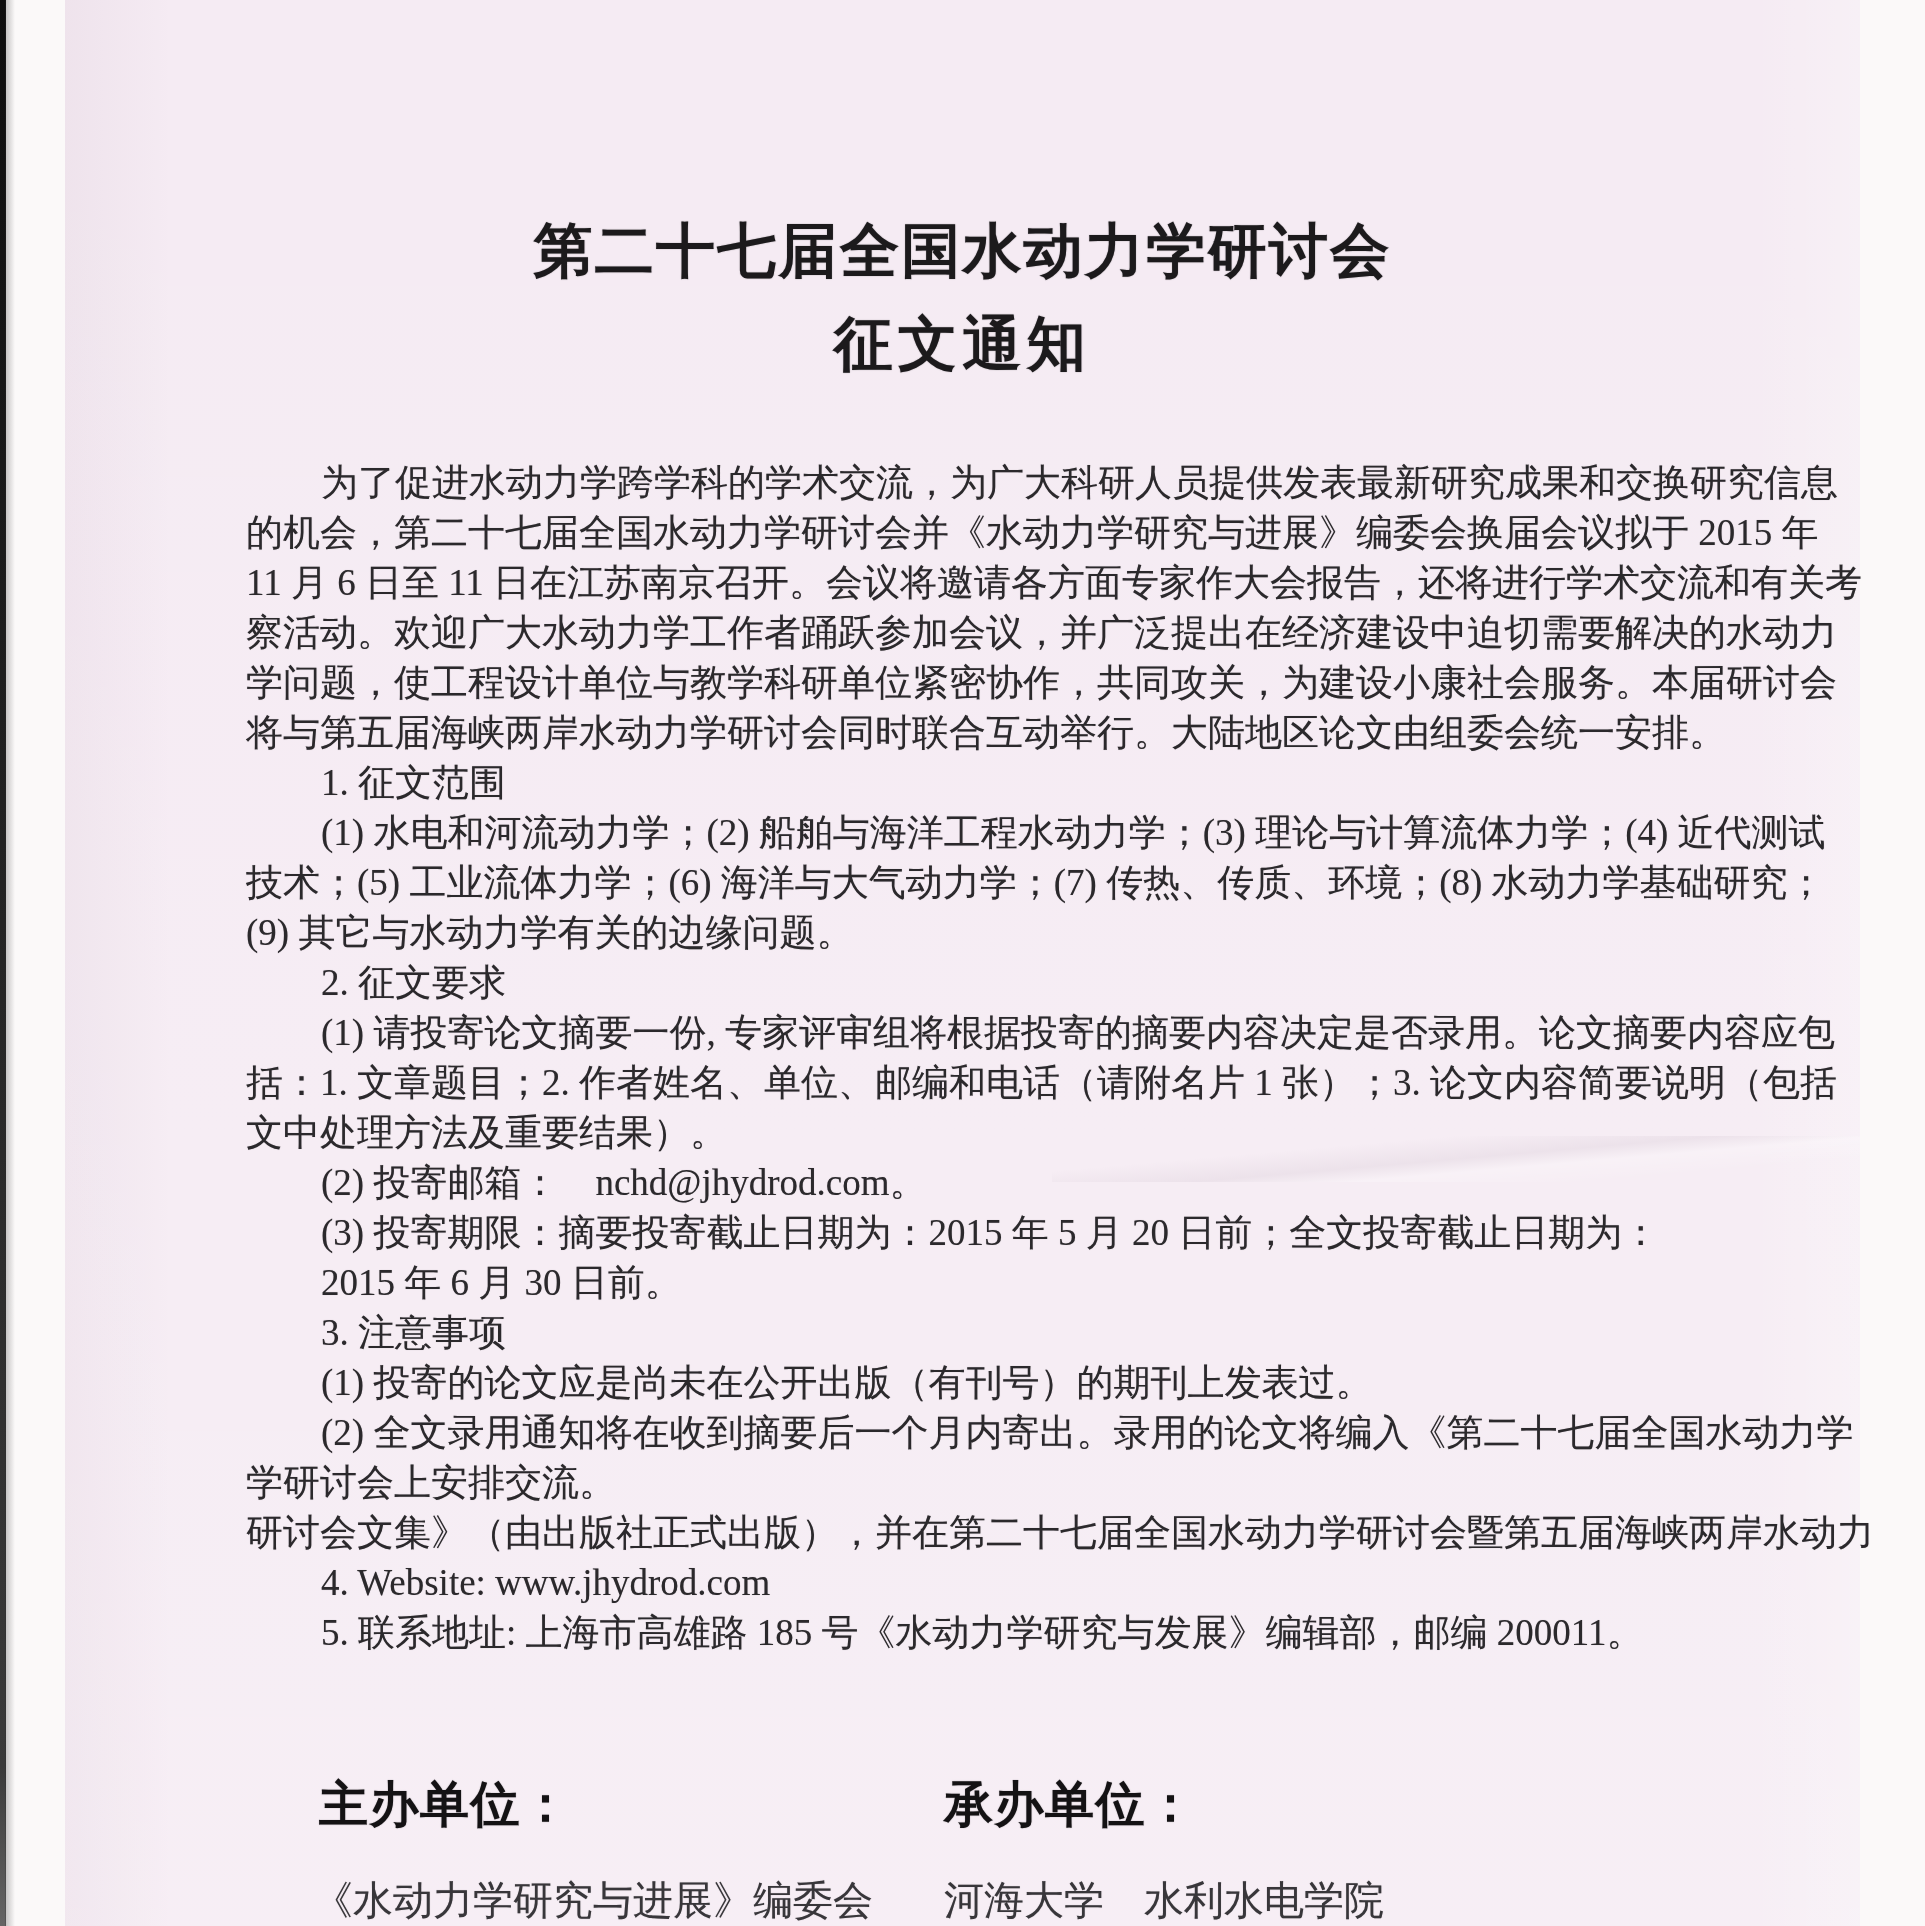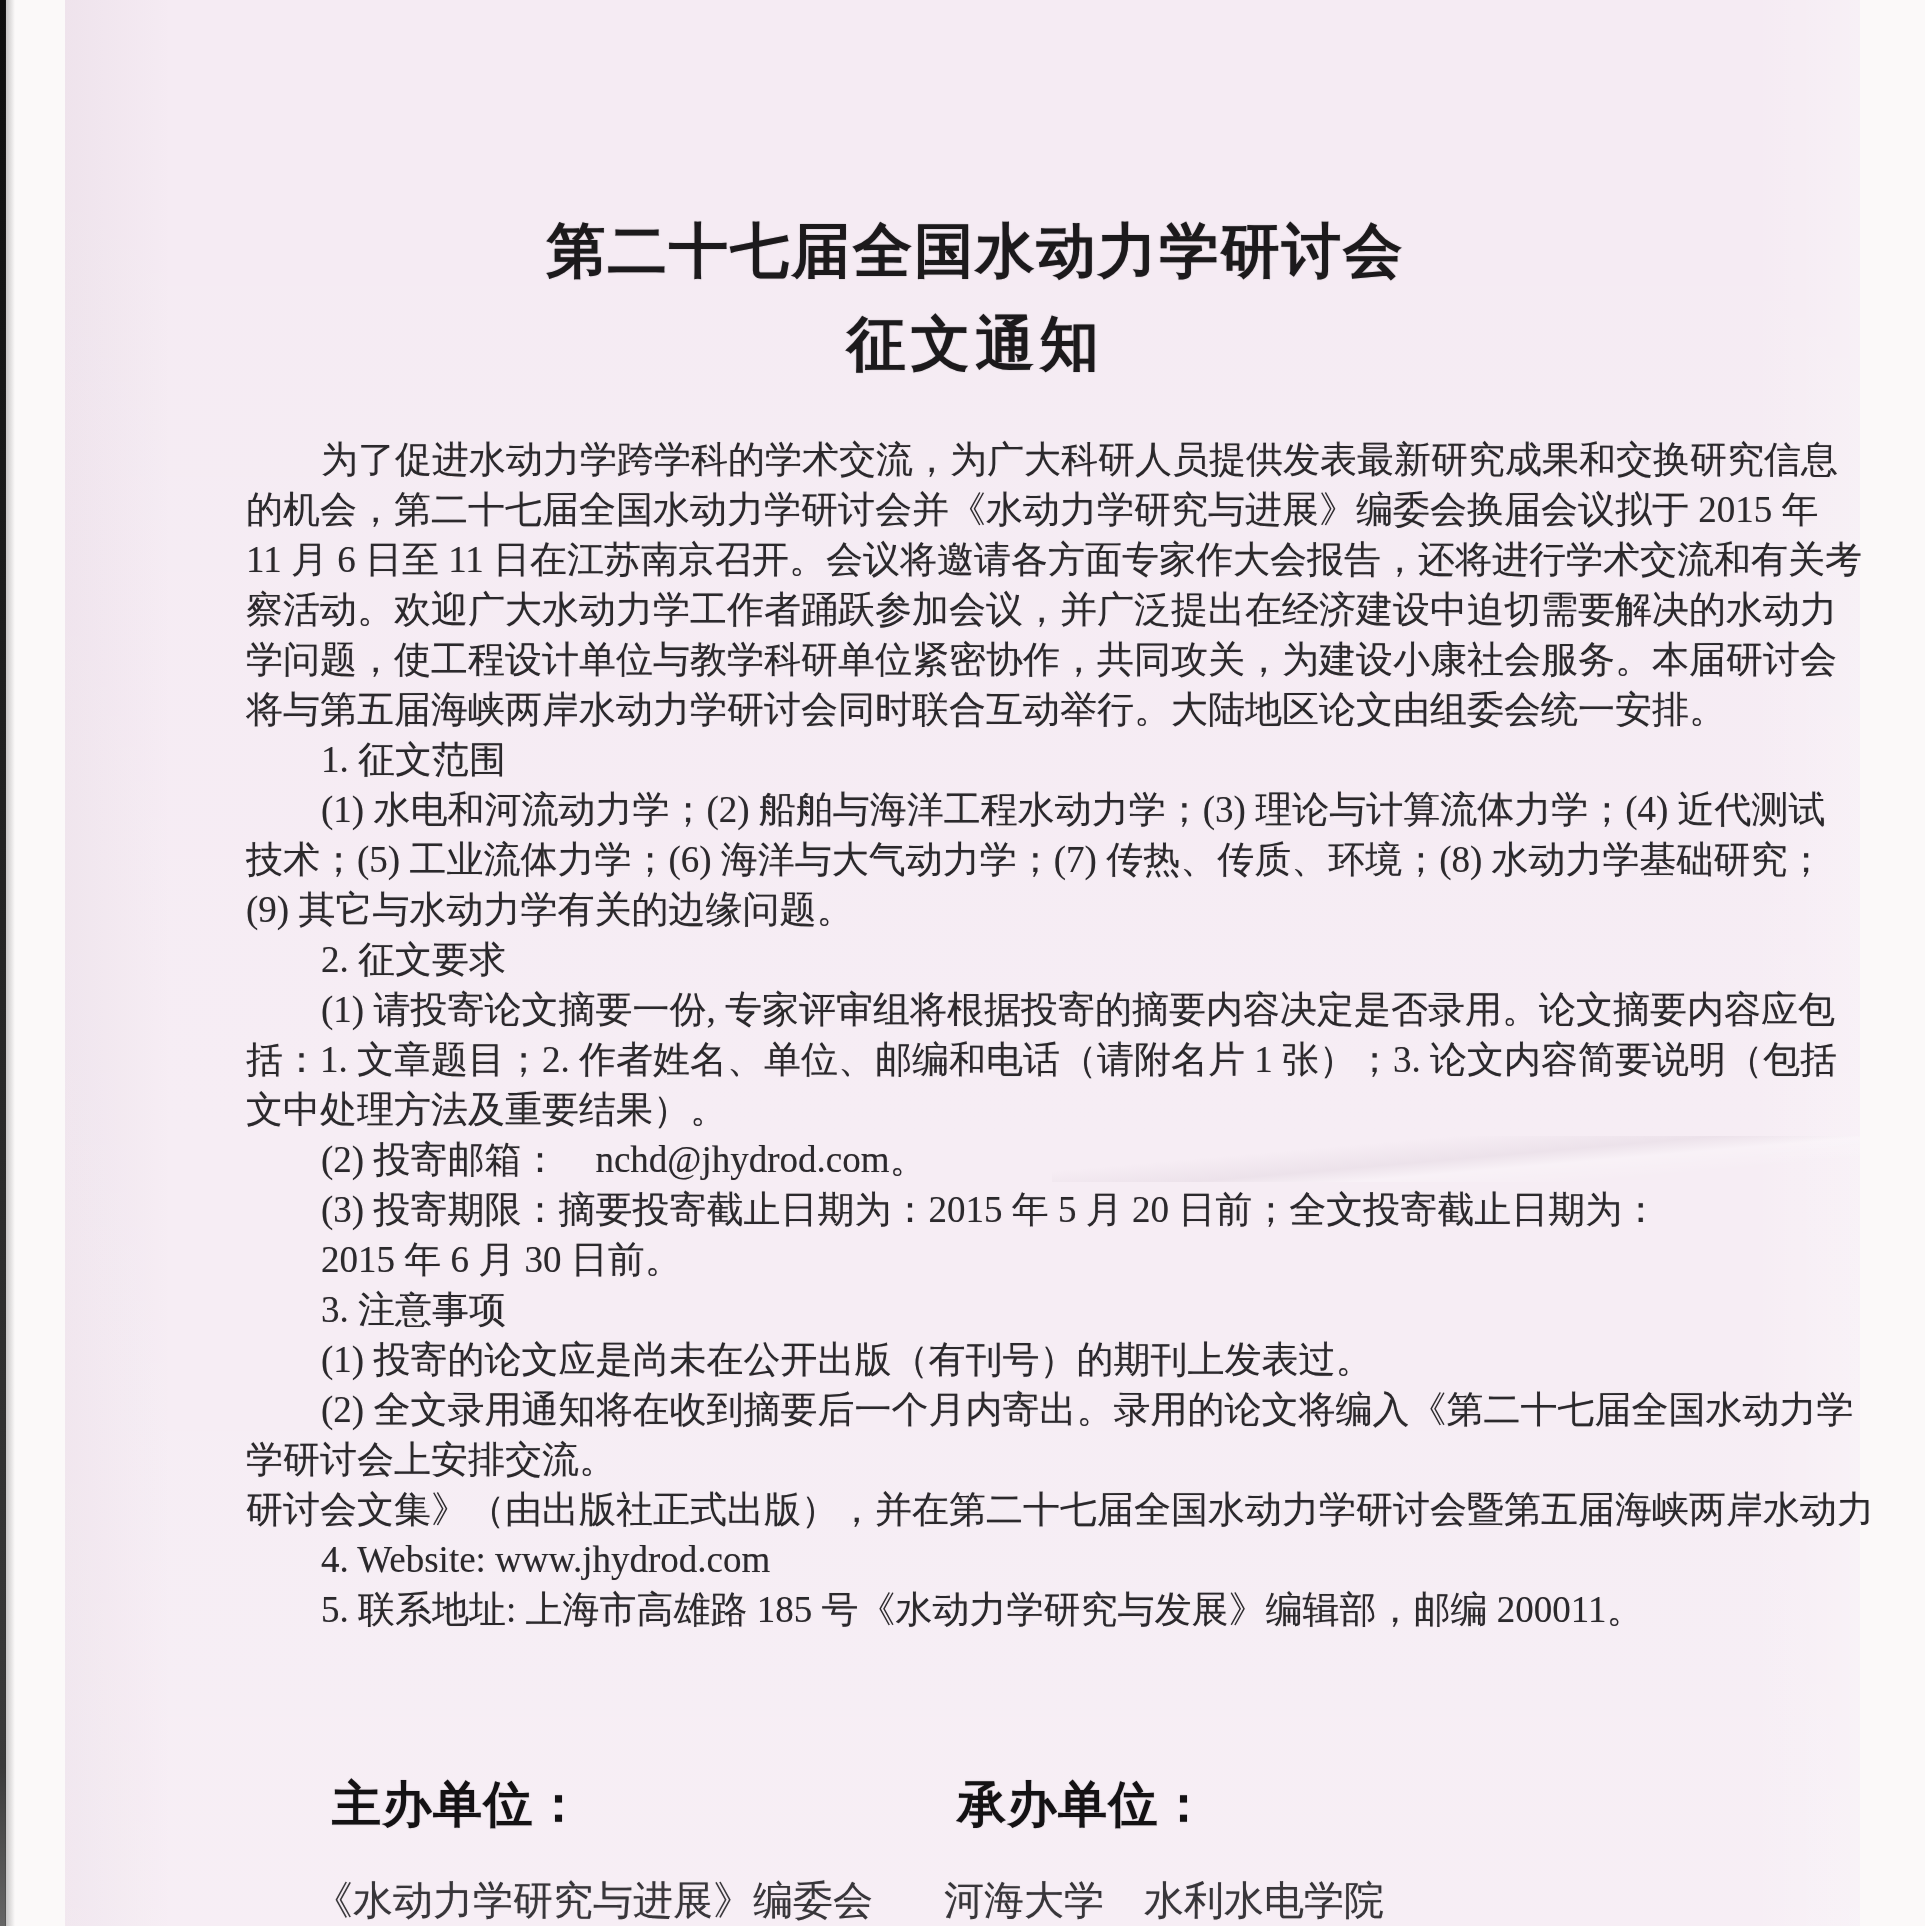--- a/index.html
+++ b/index.html
@@ -21,31 +21,31 @@
   .paper{
     position:absolute;left:65px;top:0;width:1795px;height:2648px;
     background:
       linear-gradient(180deg, rgba(255,255,255,0) 0%, rgba(255,255,255,.18) 78%, rgba(255,255,255,.34) 100%),
       linear-gradient(90deg, rgba(120,80,110,.05) 0%, rgba(120,80,110,0) 6%, rgba(120,80,110,0) 94%, rgba(255,255,255,.25) 100%),
       #f5ebf3;
   }
   .crease1{position:absolute;left:55%;top:1136px;width:45%;height:46px;
     background:linear-gradient(175deg,rgba(190,170,185,0) 30%,rgba(150,130,150,.10) 50%,rgba(255,255,255,.25) 62%,rgba(190,170,185,0) 80%);}
   
-  .tx{position:absolute;color:#2b292c;text-shadow:0 0 0.8px rgba(45,40,46,.38);white-space:pre;padding-left:13px;}
+  .tx{position:absolute;color:#2b292c;text-shadow:0 0 0.8px rgba(45,40,46,.38);white-space:pre;}
   .title{
     left:0;width:1795px;text-align:center;
     font-family:"Liberation Sans","DejaVu Sans",sans-serif;
     font-weight:bold;color:#1c1a1c;letter-spacing:2.3px;
     font-size:59px;line-height:1;
     text-shadow:0 0 1.2px rgba(25,22,25,.45);
   }
   .t1{top:222px;}
   .t2{top:315px;letter-spacing:5.4px;}
-  .body-block{position:absolute;left:181px;top:435px;width:1502px;}
+  .body-block{position:absolute;left:181px;top:458px;width:1502px;}
   .bl{font-size:37px;line-height:50px;height:50px;color:#2b292c;text-shadow:0 0 0.8px rgba(45,40,46,.38);white-space:pre;}
   .bl.ind{text-indent:75px;}
   .org-head{
     font-family:Liberation Sans, sans-serif;font-weight:bold;
     font-size:49px;color:#141214;letter-spacing:1.5px;
     text-shadow:0 0 1.2px rgba(20,18,20,.4);
   }
   .list{position:absolute;}
   .li{font-size:40px;color:#38363a;white-space:pre;text-shadow:0 0 0.9px rgba(56,54,58,.4);}
   .left-list .li{line-height:73px;height:73px;}

